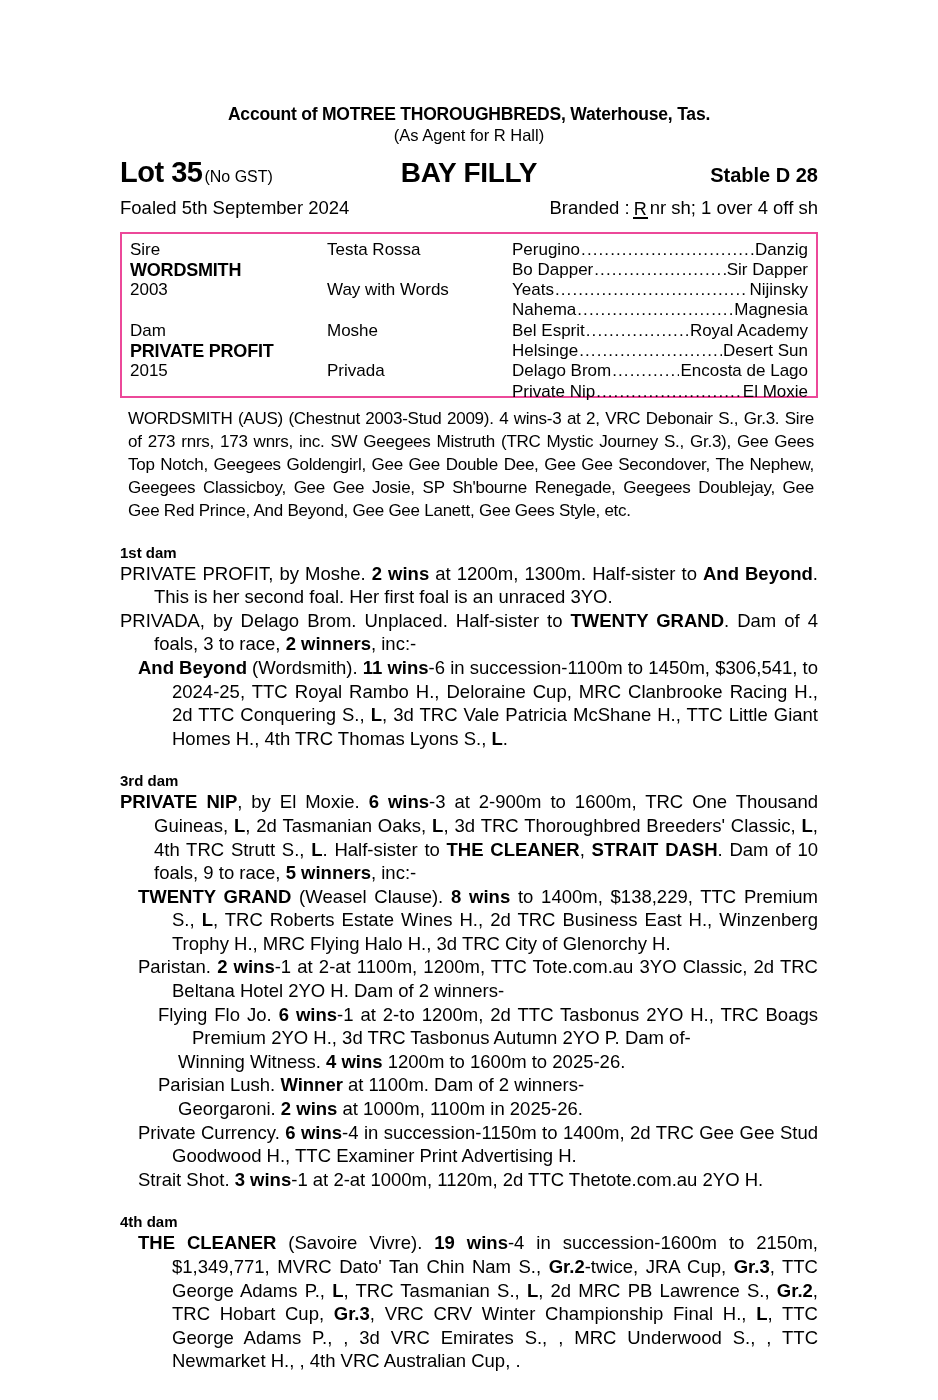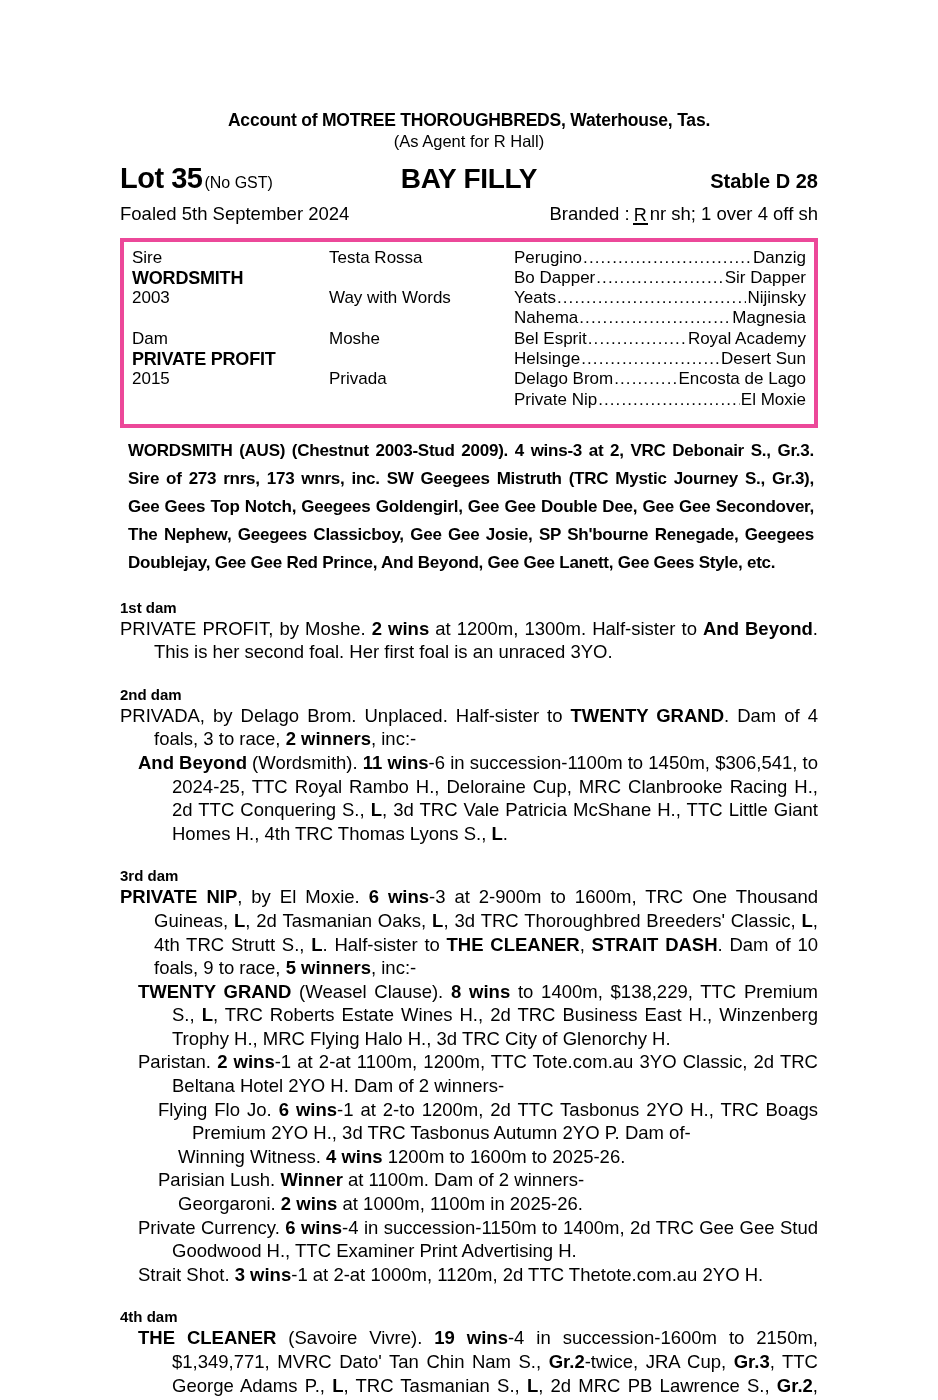--- a/index.html
+++ b/index.html
@@ -12,21 +12,21 @@
     height: 1400px;
     font-family: "Liberation Sans", sans-serif;
     color: #000000;
     overflow: hidden;
   }
   .page {
     position: relative;
     width: 938px;
     height: 1400px;
     box-sizing: border-box;
-    padding: 12px 120px;
+    padding: 6px 120px;
   }
 
   
   .acct-line {
     text-align: center;
     font-weight: bold;
     font-size: 17.5px;
     letter-spacing: -0.2px;
     padding-top: 98px;
     line-height: 1.15;
@@ -101,23 +101,23 @@
     border-bottom: 2px solid #000;
     line-height: 0.92;
     padding: 0 1px;
     margin: 0 2px 0 3px;
     font-size: 18px;
     vertical-align: -1px;
   }
 
   
   .ped-box {
-    border: 4px solid #ec4899;
+    border: 2px solid #ec4899;
     margin-top: 8px;
-    height: 190px;
+    height: 166px;
     box-sizing: border-box;
     position: relative;
     padding: 6px 0 0 0;
   }
   .ped-col-a { position: absolute; left: 8px;  top: 6px; width: 185px; }
   .ped-col-b { position: absolute; left: 205px; top: 6px; width: 180px; }
   .ped-col-c { position: absolute; left: 390px; top: 6px; right: 8px; }
 
   .pl {
     font-size: 17px;
@@ -142,23 +142,23 @@
     overflow: hidden;
     white-space: nowrap;
     letter-spacing: 1.1px;
     margin: 0 1px;
   }
   .leader .gp2 { flex: 0 0 auto; }
 
   
   .blurb {
     margin-top: 9px;
-    font-weight: bold;
+    font-weight: normal;
     font-size: 17px;
-    line-height: 28px;
+    line-height: 23px;
     text-align: justify;
     letter-spacing: -0.25px;
     padding: 0 4px 0 8px;
   }
 
   
   .dam-head {
     font-weight: bold;
     font-size: 15px;
     margin-top: 22px;
@@ -271,21 +271,20 @@
   <div class="blurb">WORDSMITH (AUS) (Chestnut 2003-Stud 2009). 4 wins-3 at 2, VRC Debonair S., Gr.3. Sire of 273 rnrs, 173 wnrs, inc. SW Geegees Mistruth (TRC Mystic Journey S., Gr.3), Gee Gees Top Notch, Geegees Goldengirl, Gee Gee Double Dee, Gee Gee Secondover, The Nephew, Geegees Classicboy, Gee Gee Josie, SP Sh'bourne Renegade, Geegees Doublejay, Gee Gee Red Prince, And Beyond, Gee Gee Lanett, Gee Gees Style, etc.</div>
 
   <div>
     <div class="dam-head">1st dam</div>
     <div>
         <p class="p">PRIVATE PROFIT, by Moshe. <b>2 wins</b> at 1200m, 1300m. Half-sister to <b>And Beyond</b>. This is her second foal. Her first foal is an unraced 3YO.</p>
       </div>
   </div>
 
   <div>
-    <div class="dam-head">2nd dam</div>
     <div>
         <p class="p">PRIVADA, by Delago Brom. Unplaced. Half-sister to <b>TWENTY GRAND</b>. Dam of 4 foals, 3 to race, <b>2 winners</b>, inc:-</p>
         <p class="p lvl1"><b>And Beyond</b> (Wordsmith). <b>11 wins</b>-6 in succession-1100m to 1450m, $306,541, to 2024-25, TTC Royal Rambo H., Deloraine Cup, MRC Clanbrooke Racing H., 2d TTC Conquering S., <b>L</b>, 3d TRC Vale Patricia McShane H., TTC Little Giant Homes H., 4th TRC Thomas Lyons S., <b>L</b>.</p>
       </div>
   </div>
 
   <div>
     <div class="dam-head">3rd dam</div>
     <div>
         <p class="p"><b>PRIVATE NIP</b>, by El Moxie. <b>6 wins</b>-3 at 2-900m to 1600m, TRC One Thousand Guineas, <b>L</b>, 2d Tasmanian Oaks, <b>L</b>, 3d TRC Thoroughbred Breeders' Classic, <b>L</b>, 4th TRC Strutt S., <b>L</b>. Half-sister to <b>THE CLEANER</b>, <b>STRAIT DASH</b>. Dam of 10 foals, 9 to race, <b>5 winners</b>, inc:-</p>

